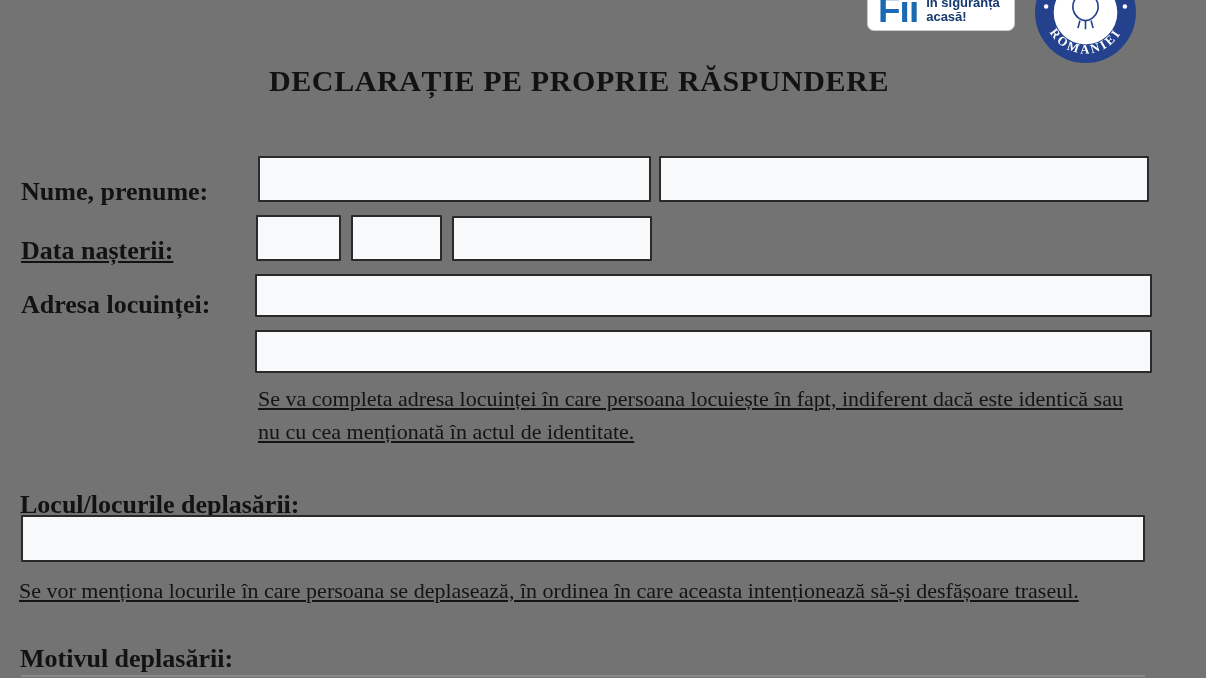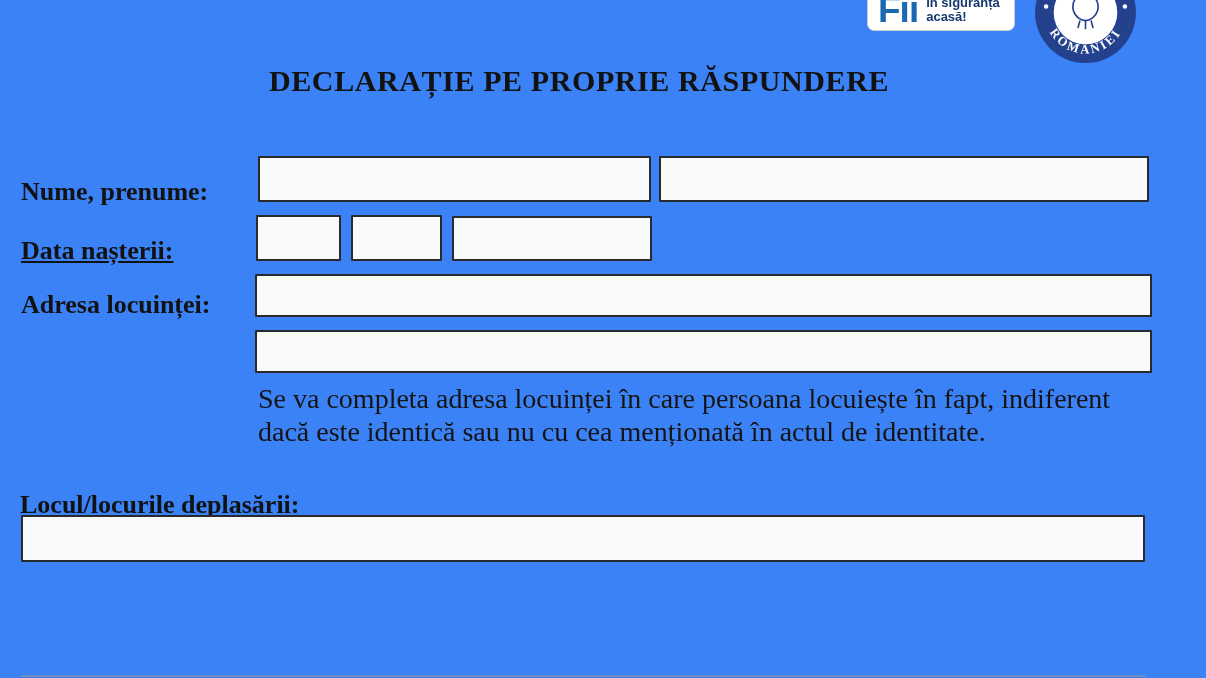--- a/index.html
+++ b/index.html
@@ -1,17 +1,17 @@
 <!DOCTYPE html>
 <html lang="ro"><head>
 <meta charset="utf-8">
 <style>
   html,body{margin:0;padding:0;background:#fff;}
   .canvas{
-    position:relative;width:1206px;height:678px;background:#3b82f6;overflow:hidden;
+    position:relative;width:1206px;height:678px;background:#737373;overflow:hidden;
     font-family:"Liberation Serif","DejaVu Serif",serif;color:#121212;
   }
   
   .badge{
     position:absolute;left:867px;top:-19px;width:148px;height:50px;
     background:#ffffff;border:1px solid #c7ccd2;border-radius:7px;
     box-sizing:border-box;display:flex;align-items:flex-end;
     padding:3px 8px 5px 10px;font-family:"Liberation Sans",sans-serif;
   }
   .badge-brand{font-size:37px;font-weight:bold;color:#1c69b3;line-height:0.82;letter-spacing:-1px;}
@@ -34,21 +34,21 @@
   }
   .b-name1{left:258px;top:156px;width:393px;height:46px;}
   .b-name2{left:659px;top:156px;width:490px;height:46px;}
   .b-day{left:256px;top:215px;width:85px;height:46px;}
   .b-month{left:351px;top:215px;width:91px;height:46px;}
   .b-year{left:452px;top:216px;width:200px;height:45px;}
   .b-addr1{left:255px;top:274px;width:897px;height:43px;}
   .b-addr2{left:255px;top:330px;width:897px;height:43px;}
   .b-places{left:21px;top:515px;width:1124px;height:47px;}
   
-  .note{position:absolute;font-size:28px;line-height:33px;color:#141414;}
+  .note{position:absolute;font-size:22px;line-height:33px;color:#141414;text-decoration:underline;}
   .note-address{left:258px;top:382px;width:880px;}
   .note-places{left:19px;top:574px;width:1180px;}
   
   .next-box-edge{position:absolute;left:21px;top:675px;width:1124px;height:2px;background:#9a9a9a;opacity:.55;}
 </style>
 </head>
 <body>
 
 <div class="canvas">
 
@@ -89,16 +89,18 @@
   <div class="box b-month" role="textbox"></div>
   <div class="box b-year" role="textbox"></div>
 
   <div class="field-label lbl-address">Adresa locuinței:</div>
   <div class="box b-addr1" role="textbox"></div>
   <div class="box b-addr2" role="textbox"></div>
   <div class="note note-address">Se va completa adresa locuinței în care persoana locuiește în fapt, indiferent dacă este identică sau nu cu cea menționată în actul de identitate.</div>
 
   <div class="section-heading h-places">Locul/locurile deplasării:</div>
   <div class="box b-places" role="textbox"></div>
+  <div class="note note-places">Se vor menționa locurile în care persoana se deplasează, în ordinea în care aceasta intenționează să-și desfășoare traseul.</div>
 
+  <div class="section-heading h-reason">Motivul deplasării:</div>
   <div class="next-box-edge"></div>
 
 </div>
 
 </body></html>

